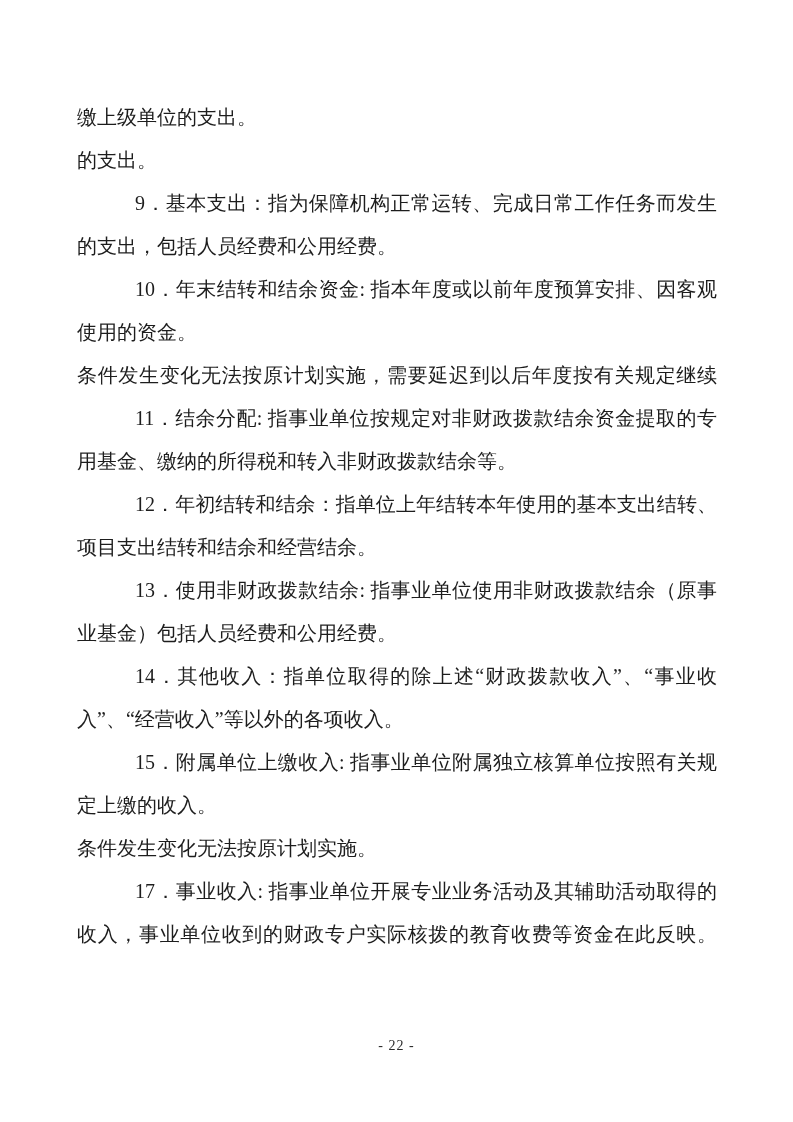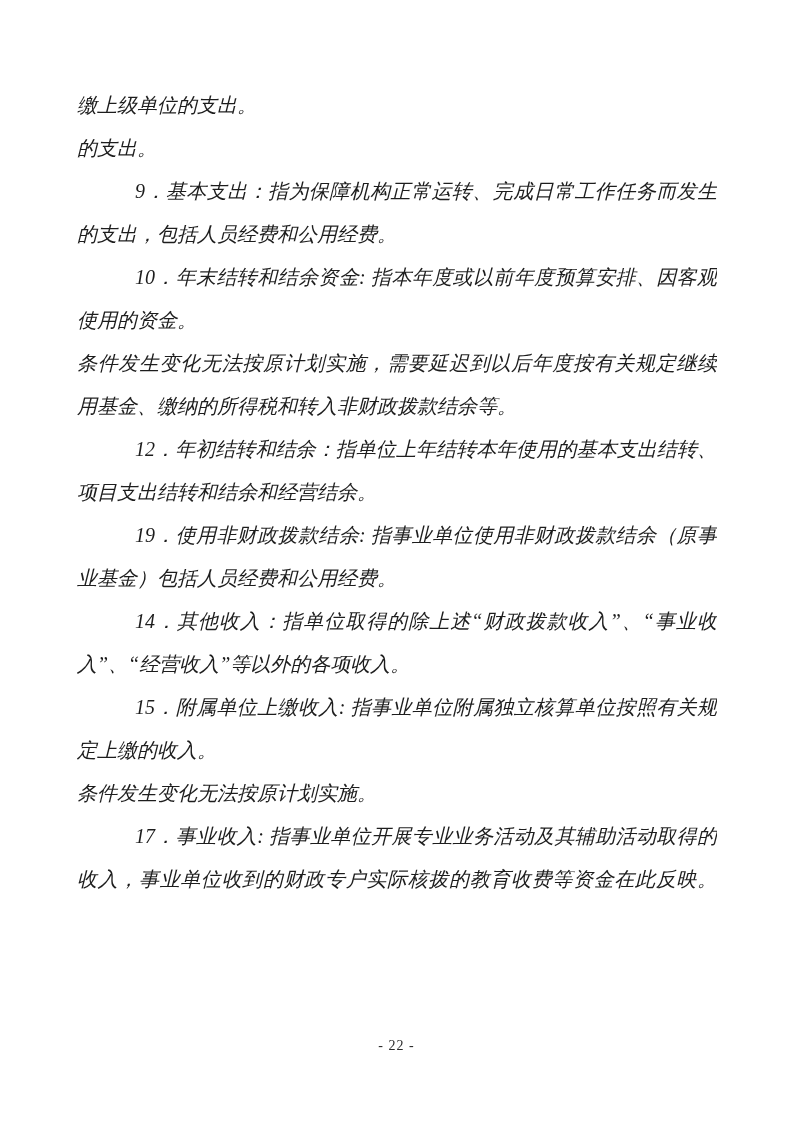--- a/index.html
+++ b/index.html
@@ -13,24 +13,23 @@
     color: #1d1d1d;
   }
   .page {
     position: absolute;
     inset: 0;
     background: #ffffff;
   }
   .doc-body {
     position: absolute;
     left: 77px;
-    top: 84px;
+    top: 96px;
     width: 640px;
     font-size: 20px;
-    font-style: italic;
   }
   .line {
     height: 43px;
     line-height: 43px;
     white-space: nowrap;
     overflow: hidden;
     text-align: left;
   }
   .line.indent {
     text-indent: 58px;
@@ -59,24 +58,25 @@
 
 <div class="page">
   <div class="doc-body">
       <div class="line">缴上级单位的支出。</div>
       <div class="line">的支出。</div>
       <div class="line indent full">9．基本支出：指为保障机构正常运转、完成日常工作任务而发生</div>
       <div class="line">的支出，包括人员经费和公用经费。</div>
       <div class="line indent full">10．年末结转和结余资金: 指本年度或以前年度预算安排、因客观</div>
       <div class="line">使用的资金。</div>
       <div class="line full">条件发生变化无法按原计划实施，需要延迟到以后年度按有关规定继续</div>
+      <div class="line indent full">11．结余分配: 指事业单位按规定对非财政拨款结余资金提取的专</div>
       <div class="line">用基金、缴纳的所得税和转入非财政拨款结余等。</div>
       <div class="line indent full">12．年初结转和结余：指单位上年结转本年使用的基本支出结转、</div>
       <div class="line">项目支出结转和结余和经营结余。</div>
-      <div class="line indent full">19．使用非财政拨款结余: 指事业单位使用非财政拨款结余（原事</div>
+      <div class="line indent full">13．使用非财政拨款结余: 指事业单位使用非财政拨款结余（原事</div>
       <div class="line">业基金）包括人员经费和公用经费。</div>
       <div class="line indent full">14．其他收入：指单位取得的除上述“财政拨款收入”、“事业收</div>
       <div class="line">入”、“经营收入”等以外的各项收入。</div>
       <div class="line indent full">15．附属单位上缴收入: 指事业单位附属独立核算单位按照有关规</div>
       <div class="line">定上缴的收入。</div>
       <div class="line">条件发生变化无法按原计划实施。</div>
       <div class="line indent full">17．事业收入: 指事业单位开展专业业务活动及其辅助活动取得的</div>
       <div class="line full">收入，事业单位收到的财政专户实际核拨的教育收费等资金在此反映。</div>
     </div>
   <div class="page-number">- 22 -</div>

